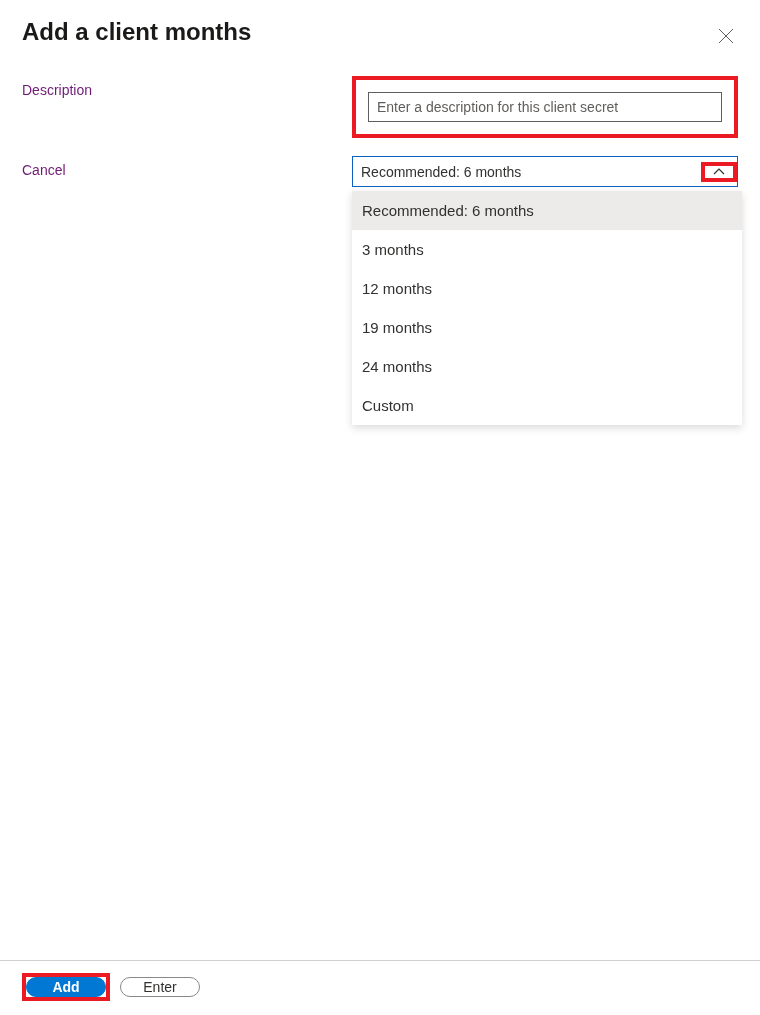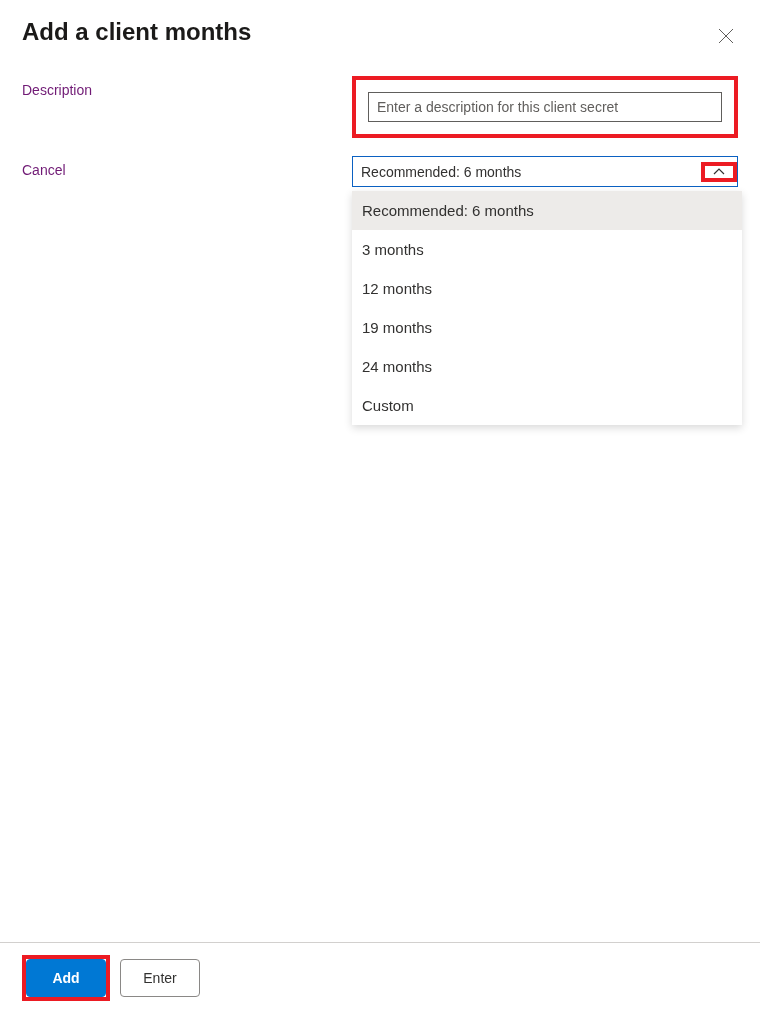--- a/index.html
+++ b/index.html
@@ -117,24 +117,24 @@
     position: absolute;
     left: 0; right: 0; bottom: 0;
     border-top: 1px solid #d2d0ce;
     padding: 12px 22px 14px 22px;
     display: flex;
     gap: 10px;
     align-items: center;
   }
   .btn {
     min-width: 80px;
-    height: 38px;
+    height: 20px;
     font-size: 14px;
     font-family: inherit;
-    border-radius: 4px;
+    border-radius: 14px;
     cursor: pointer;
     padding: 0 16px;
   }
   .btn-primary {
     background: #0078d4;
     color: #fff;
     border: 1px solid #0078d4;
     font-weight: 600;
   }
   .btn-secondary {

